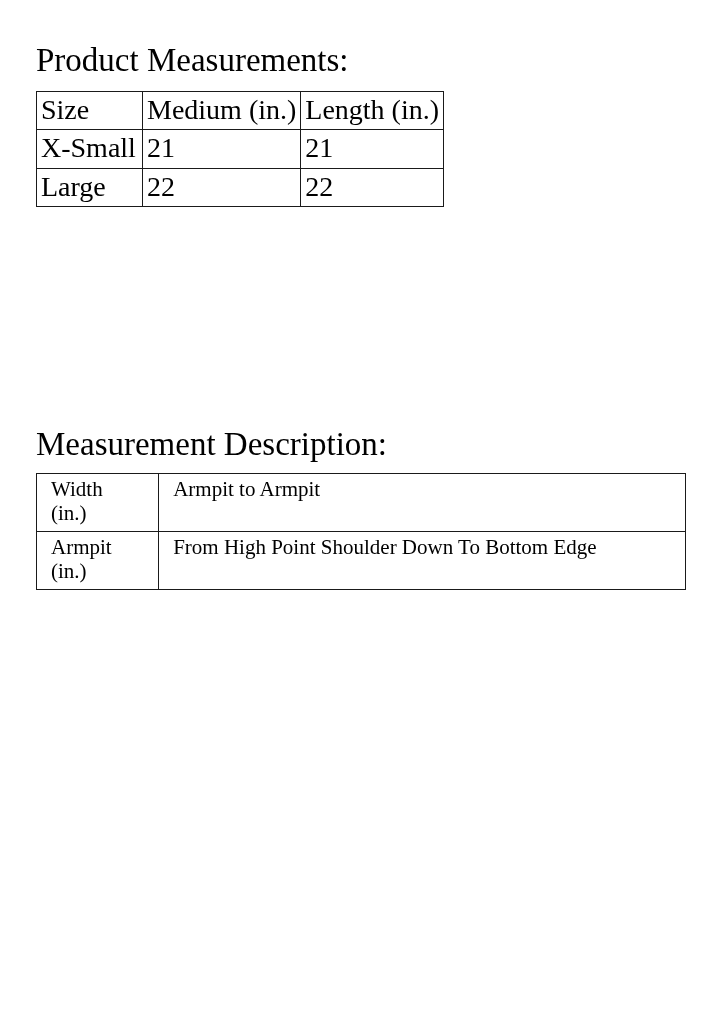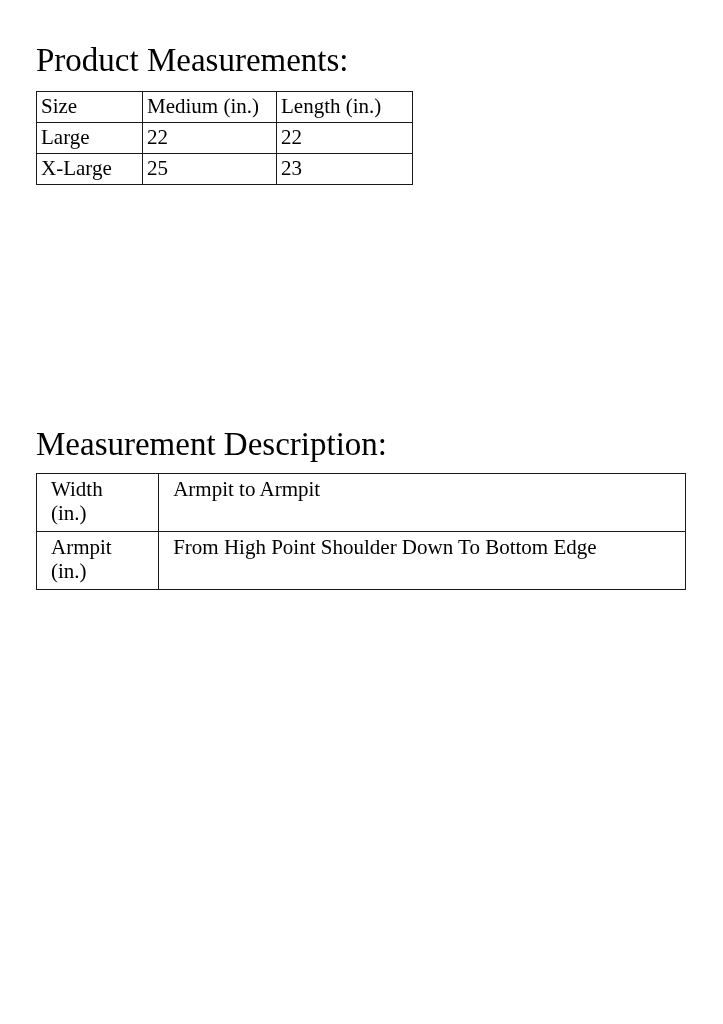--- a/index.html
+++ b/index.html
@@ -44,21 +44,21 @@
     top: 428px;
   }
 
   
   #product-table {
     position: absolute;
     left: 36px;
     top: 91px;
     border-collapse: collapse;
     table-layout: fixed;
-    font-size: 21px;
+    font-size: 28px;
     line-height: 1.05;
   }
   #product-table td {
     border: 1.5px solid #1a1a1a;
     padding: 3px 4px 5px 4px;
     vertical-align: top;
     white-space: nowrap;
   }
   #product-table col.c0 { width: 106px; }
   #product-table col.c1 { width: 134px; }
@@ -105,28 +105,28 @@
         <col class="c1">
         <col class="c2">
     </colgroup>
     <tbody>
       <tr>
         <td>Size</td>
         <td>Medium (in.)</td>
         <td>Length (in.)</td>
       </tr>
       <tr>
+        <td>X-Small</td>
+        <td>21</td>
+        <td>21</td>
+      </tr>
+      <tr>
         <td>Large</td>
         <td>22</td>
         <td>22</td>
-      </tr>
-      <tr>
-        <td>X-Large</td>
-        <td>25</td>
-        <td>23</td>
       </tr>
     </tbody>
   </table>
 
   <h1 class="heading" id="description-heading">Measurement Description:</h1>
 
   <table id="description-table">
     <colgroup>
       <col class="d0">
         <col class="d1">

